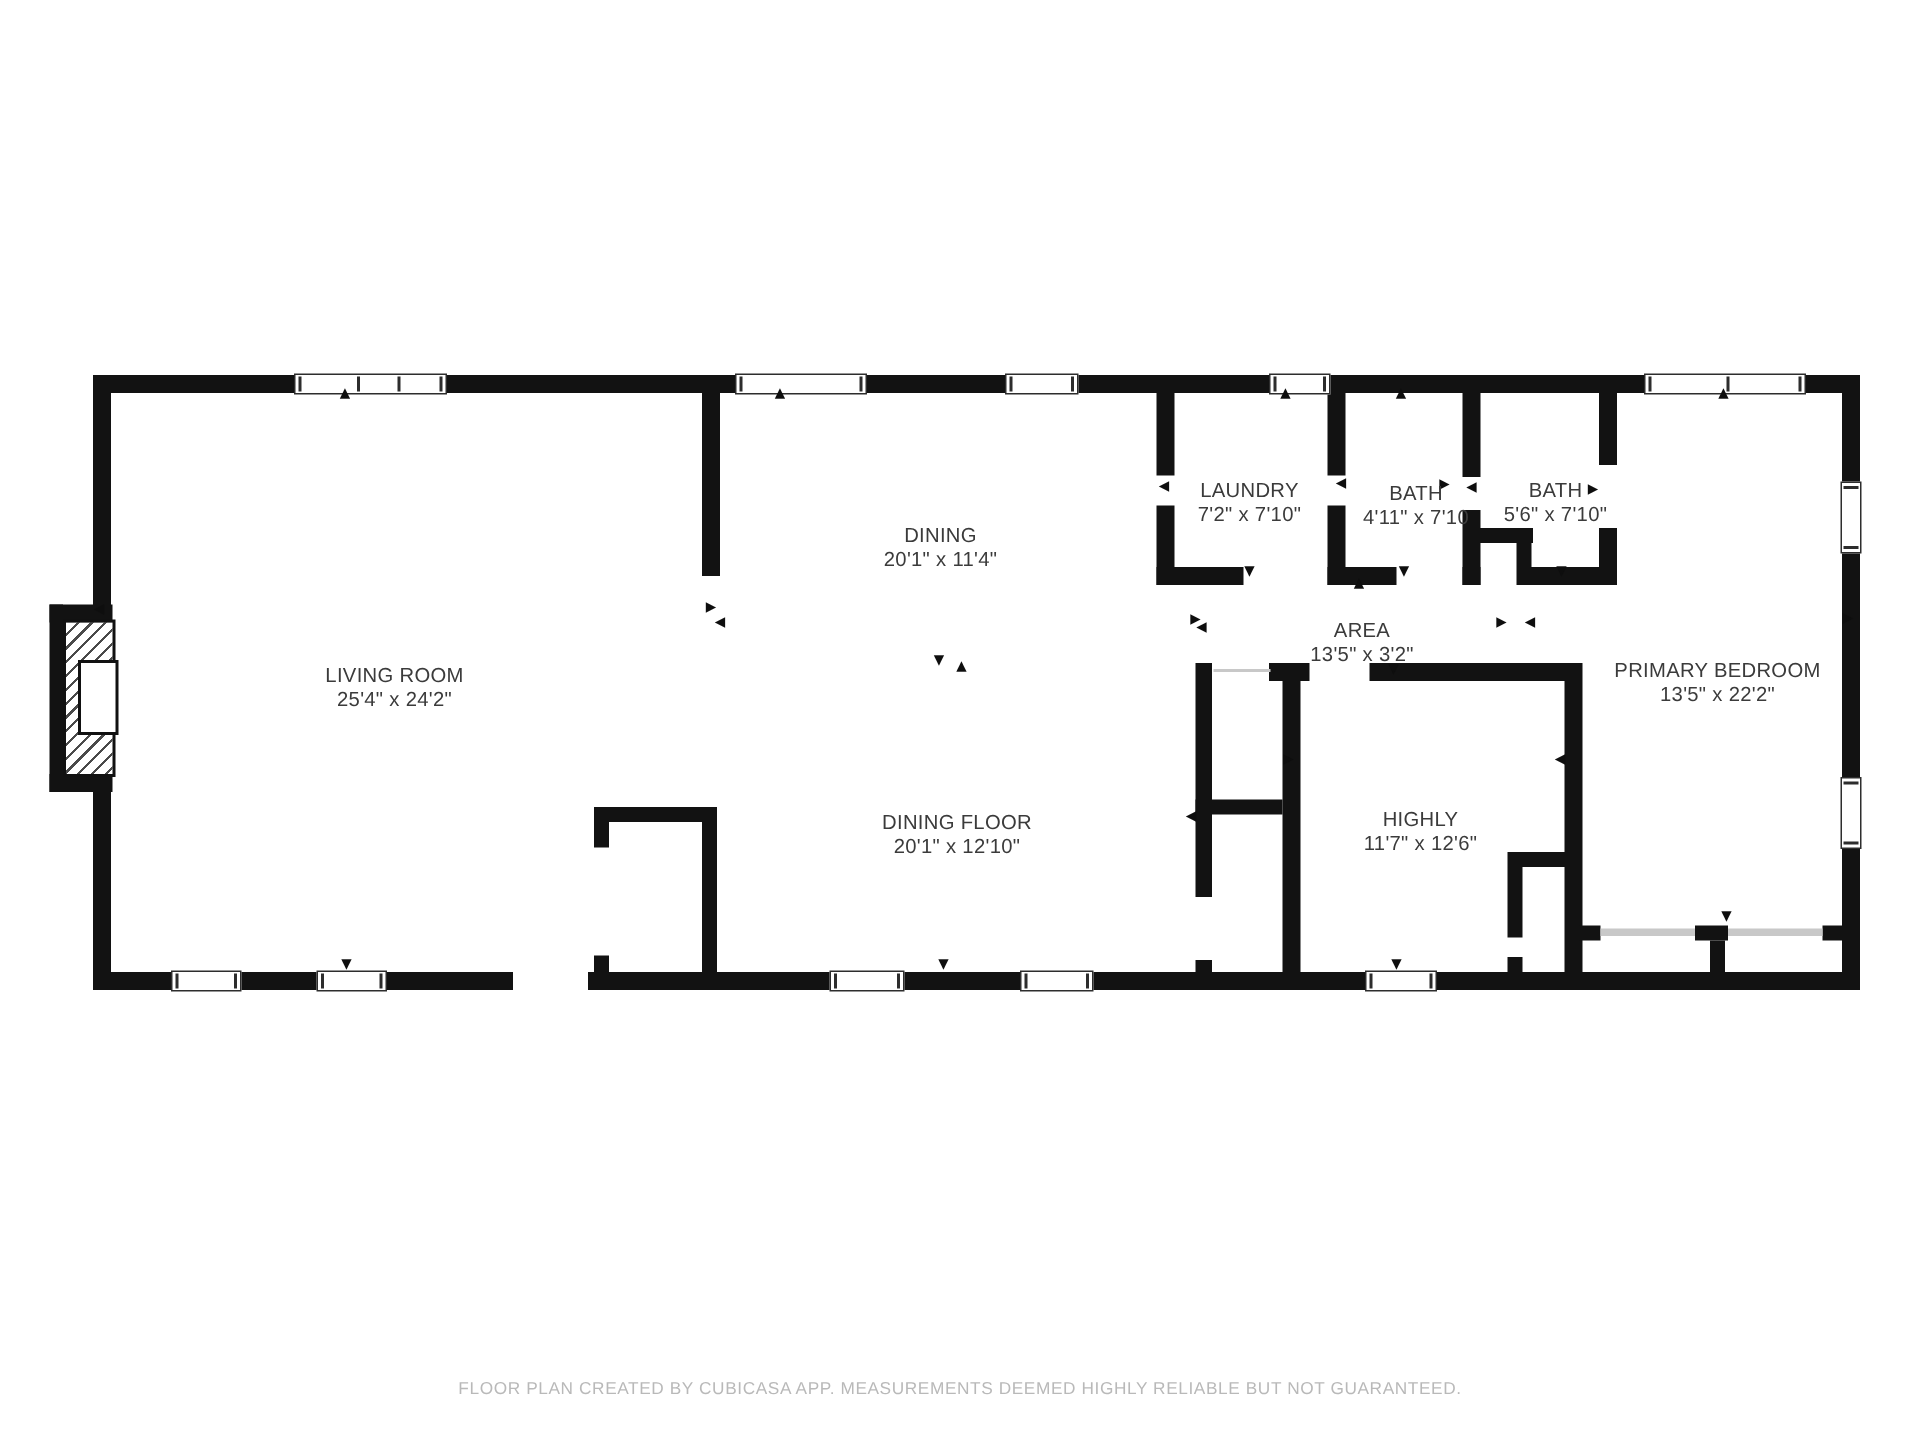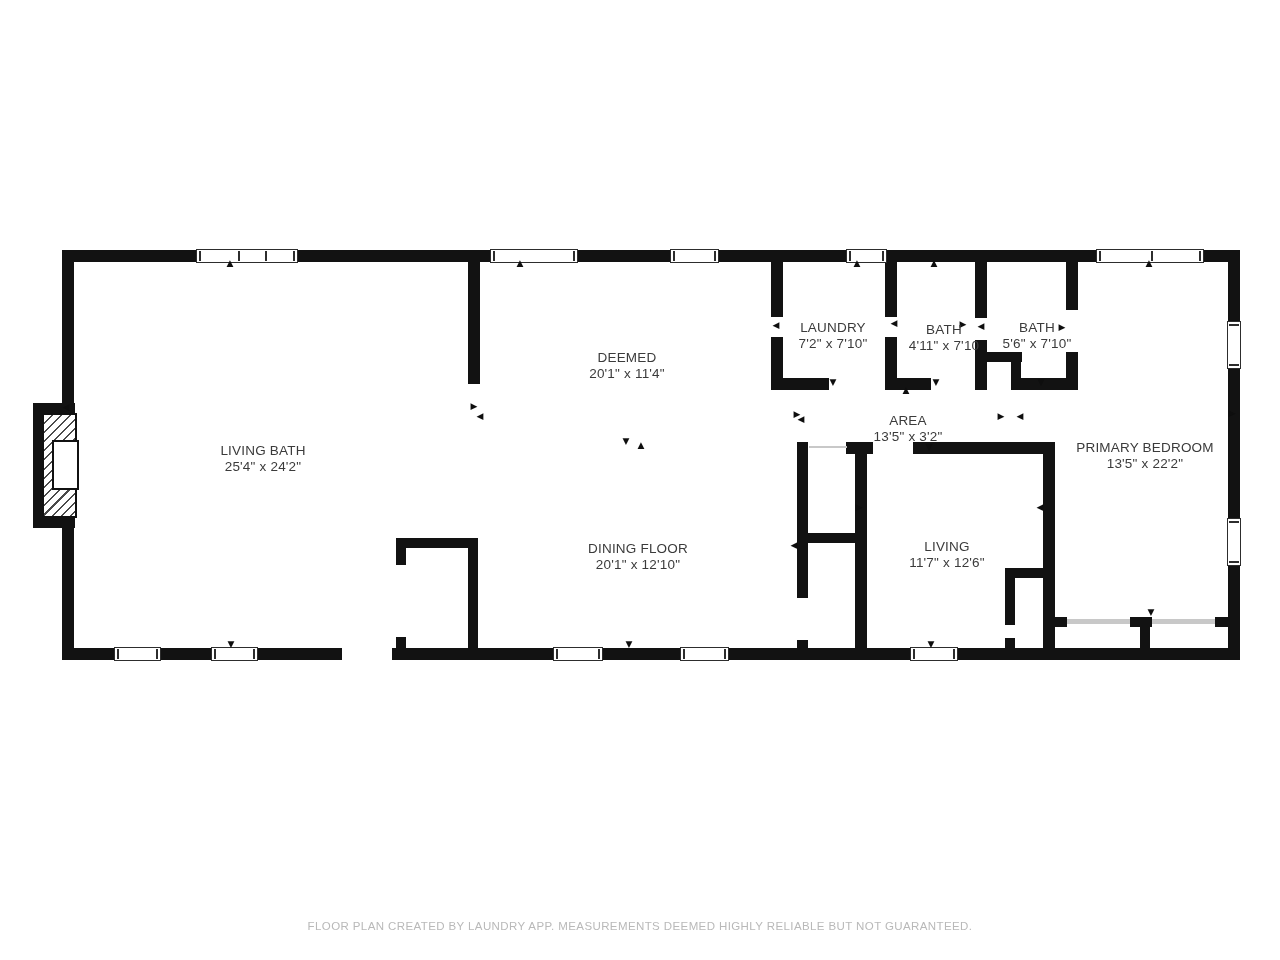--- a/index.html
+++ b/index.html
@@ -18,21 +18,21 @@
   .fp-hatch{position:absolute;border:2px solid #111;box-sizing:border-box;
           background:repeating-linear-gradient(135deg,#ffffff 0px,#ffffff 5px,#4a4a4a 5px,#4a4a4a 6.5px);}
   .firebox{position:absolute;background:#ffffff;border:2px solid #111;box-sizing:border-box;}
   .footer-note{position:absolute;left:50%;top:926px;transform:translate(-50%,-50%);
           color:#b9b9b9;font-size:11.5px;letter-spacing:.4px;white-space:nowrap;}
 </style>
 </head>
 <body>
 
 <div class="plan">
-  <div class="footer-note">FLOOR PLAN CREATED BY LAUNDRY APP. MEASUREMENTS DEEMED HIGHLY RELIABLE BUT NOT GUARANTEED.</div>
+  <div class="footer-note">FLOOR PLAN CREATED BY CUBICASA APP. MEASUREMENTS DEEMED HIGHLY RELIABLE BUT NOT GUARANTEED.</div>
 <div class="wall" style="left: 62px; top: 250px; width: 1178px; height: 12px;"></div>
     <div class="wall" style="left: 62px; top: 648px; width: 1178px; height: 12px;"></div>
     <div class="wall" style="left: 62px; top: 250px; width: 12px; height: 160px;"></div>
     <div class="wall" style="left: 62px; top: 521px; width: 12px; height: 139px;"></div>
     <div class="wall" style="left: 1228px; top: 250px; width: 12px; height: 410px;"></div>
     <div class="wall" style="left: 33px; top: 403px; width: 42px; height: 12px;"></div>
     <div class="wall" style="left: 33px; top: 516px; width: 42px; height: 12px;"></div>
     <div class="wall" style="left: 33px; top: 403px; width: 9px; height: 125px;"></div>
     <div class="wall" style="left: 468px; top: 262px; width: 12px; height: 122px;"></div>
     <div class="wall" style="left: 771px; top: 262px; width: 12px; height: 55px;"></div>
@@ -150,25 +150,25 @@
     <span class="marker" style="left: 1040px; top: 507px;">◀</span>
     <span class="marker" style="left: 801px; top: 419px;">◀</span>
     <span class="marker" style="left: 474px; top: 406px;">▶</span>
     <span class="marker" style="left: 963px; top: 324px;">▶</span>
     <span class="marker" style="left: 1062px; top: 327px;">▶</span>
     <span class="marker" style="left: 1001px; top: 416px;">▶</span>
     <span class="marker" style="left: 859px; top: 507px;">▶</span>
     <span class="marker" style="left: 797px; top: 414px;">▶</span>
     <span class="marker" style="left: 1232px; top: 413px;">▶</span>
     <div class="room-label" style="left: 263px; top: 458px;">
-      <div>LIVING BATH</div>
+      <div>LIVING ROOM</div>
       <div>25'4" x 24'2"</div>
     </div>
     <div class="room-label" style="left: 627px; top: 365px;">
-      <div>DEEMED</div>
+      <div>DINING</div>
       <div>20'1" x 11'4"</div>
     </div>
     <div class="room-label" style="left: 833px; top: 335px;">
       <div>LAUNDRY</div>
       <div>7'2" x 7'10"</div>
     </div>
     <div class="room-label" style="left: 944px; top: 337px;">
       <div>BATH</div>
       <div>4'11" x 7'10</div>
     </div>
@@ -182,16 +182,16 @@
     </div>
     <div class="room-label" style="left: 1145px; top: 455px;">
       <div>PRIMARY BEDROOM</div>
       <div>13'5" x 22'2"</div>
     </div>
     <div class="room-label" style="left: 638px; top: 556px;">
       <div>DINING FLOOR</div>
       <div>20'1" x 12'10"</div>
     </div>
     <div class="room-label" style="left: 947px; top: 554px;">
-      <div>LIVING</div>
+      <div>HIGHLY</div>
       <div>11'7" x 12'6"</div>
     </div>
   </div>
 
 </body></html>

